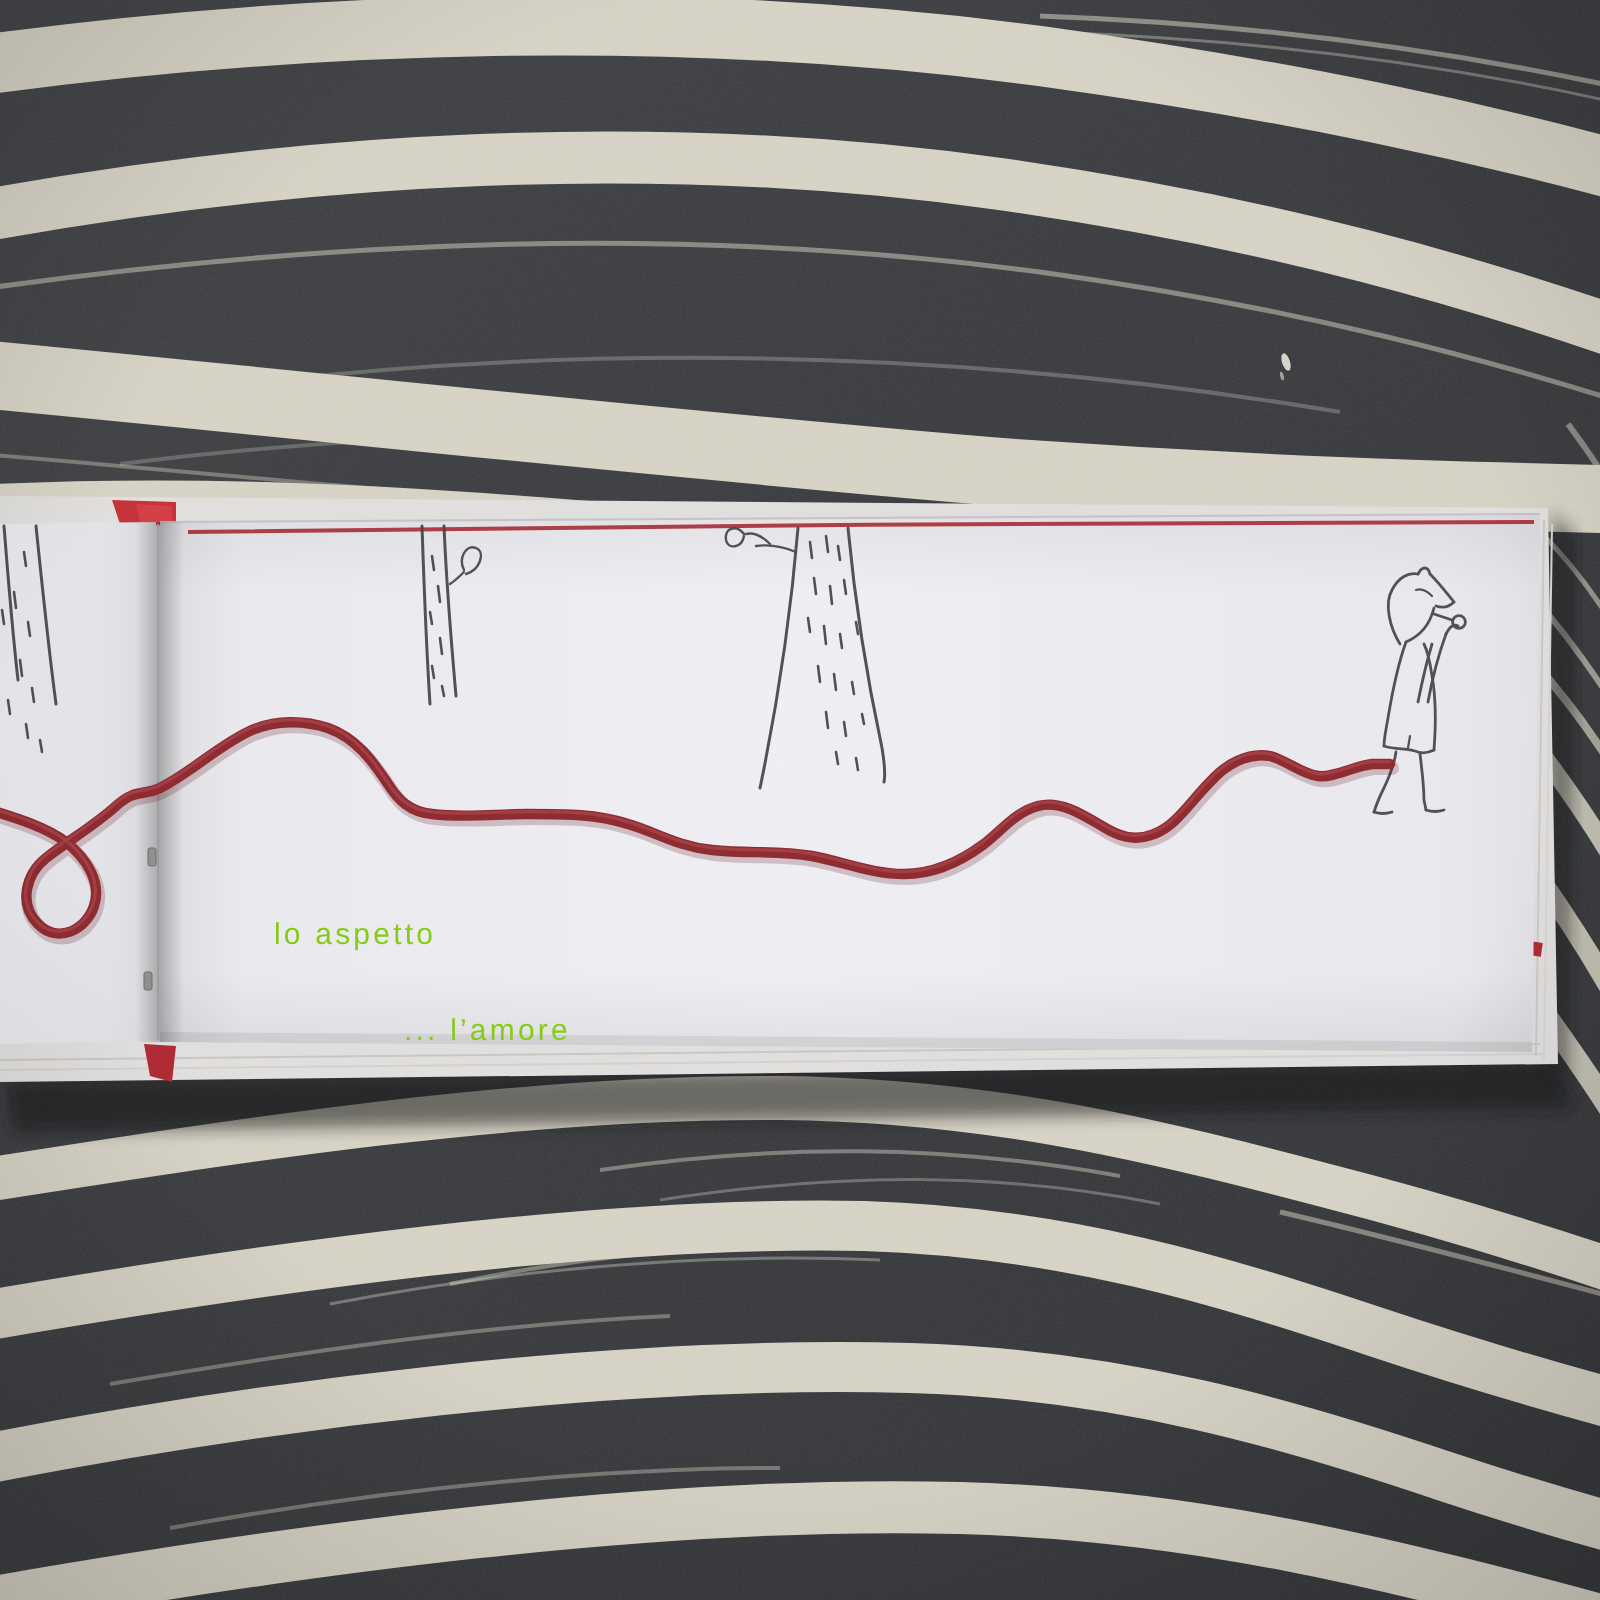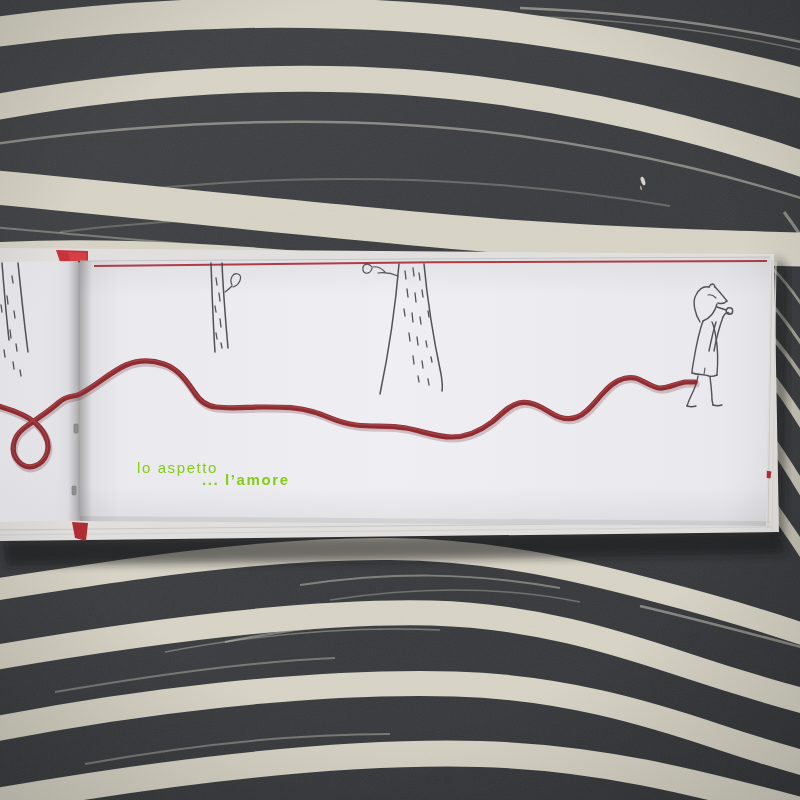--- a/index.html
+++ b/index.html
@@ -14,21 +14,21 @@
   .caption{
     position:absolute;
     color:#84cc16;
     font-size:15px;
     letter-spacing:1.6px;
     font-weight:400;
     white-space:nowrap;
     user-select:none;
   }
   #caption-line1{left:137px;top:459px;}
-  #caption-line2{left:202px;top:471px;font-weight:bold;}
+  #caption-line2{left:202px;top:507px;}
 </style>
 </head>
 <body>
 
 <div id="stage">
 
 <svg id="scene-svg" viewBox="0 0 800 800" xmlns="http://www.w3.org/2000/svg">
   <defs>
     <linearGradient id="bgGrad" x1="0" y1="0" x2="1" y2="1">
       <stop offset="0" stop-color="#404245"></stop>

